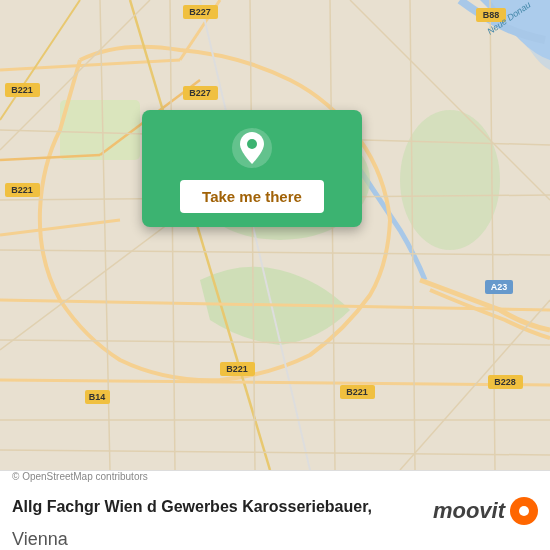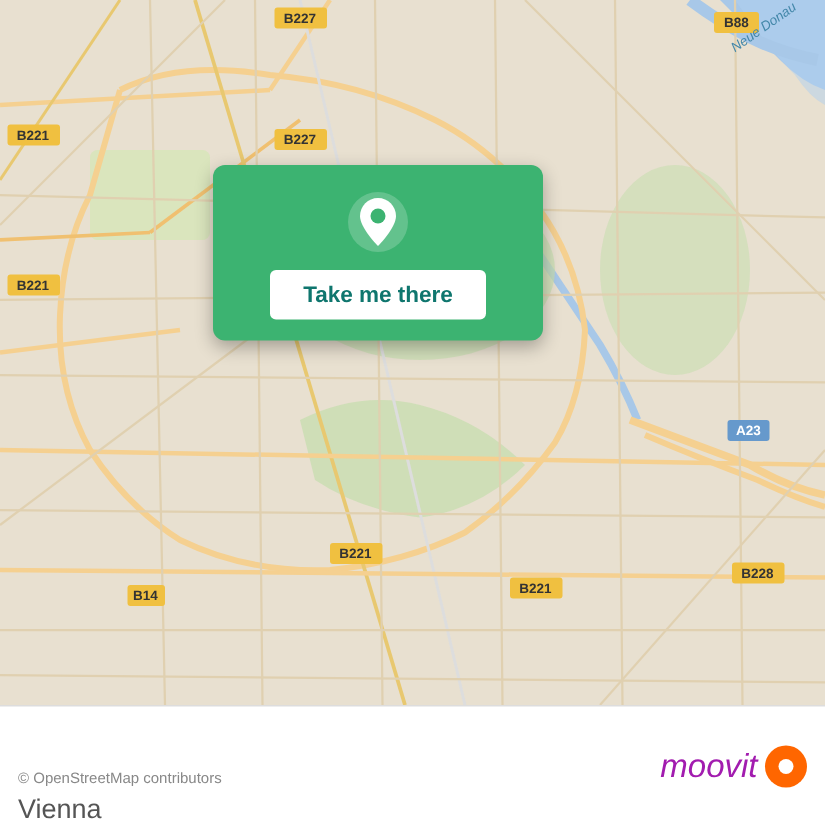--- a/index.html
+++ b/index.html
@@ -43,39 +43,39 @@
     }
 
     .pin-icon {
       width: 44px;
       height: 44px;
       margin-bottom: 10px;
     }
 
     .take-me-btn {
       background: white;
-      color: #0f766e;
+      color: #a16207;
       border: none;
       border-radius: 4px;
       padding: 8px 22px;
       font-size: 15px;
       font-weight: 600;
       cursor: pointer;
       white-space: nowrap;
     }
 
     
     .info-bar {
       width: 550px;
       height: 80px;
       background: white;
       border-top: 1px solid #ddd;
       display: flex;
       flex-direction: column;
-      justify-content: flex-end;
+      justify-content: space-between;
       padding: 0 12px;
       position: relative;
     }
 
     .copyright-text {
       font-size: 10px;
       color: #888;
       margin-bottom: 4px;
     }
 
@@ -97,22 +97,22 @@
       right: 12px;
       top: 50%;
       transform: translateY(-50%);
       display: flex;
       align-items: center;
       gap: 5px;
     }
 
     .moovit-text {
       font-size: 22px;
-      font-weight: 400;
-      color: #a21caf;
+      font-weight: 700;
+      color: #404040;
       font-style: italic;
     }
 
     .moovit-dot {
       width: 28px;
       height: 28px;
       background: #ff6600;
       border-radius: 50%;
       display: flex;
       align-items: center;
@@ -230,20 +230,21 @@
       <path d="M22 6 C15.4,6 10,11.4 10,18 C10,26 22,38 22,38 C22,38 34,26 34,18 C34,11.4 28.6,6 22,6 Z" fill="white"></path>
       <circle cx="22" cy="18" r="5" fill="#3cb371"></circle>
     </svg>
 
     <button class="take-me-btn">Take me there</button>
   </div>
 </div>
 
 <div class="info-bar">
   <span class="copyright-text">© OpenStreetMap contributors</span>
+  <span class="location-name">Allg Fachgr Wien d Gewerbes Karosseriebauer,</span>
   <span class="location-city">Vienna</span>
 
   <div class="moovit-logo">
     <span class="moovit-text">moovit</span>
     <div class="moovit-dot">
       <div class="moovit-dot-inner"></div>
     </div>
   </div>
 </div>
 

